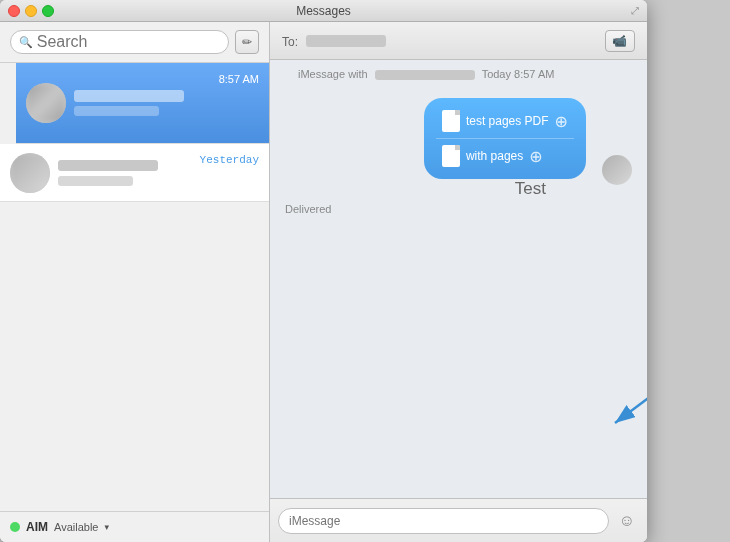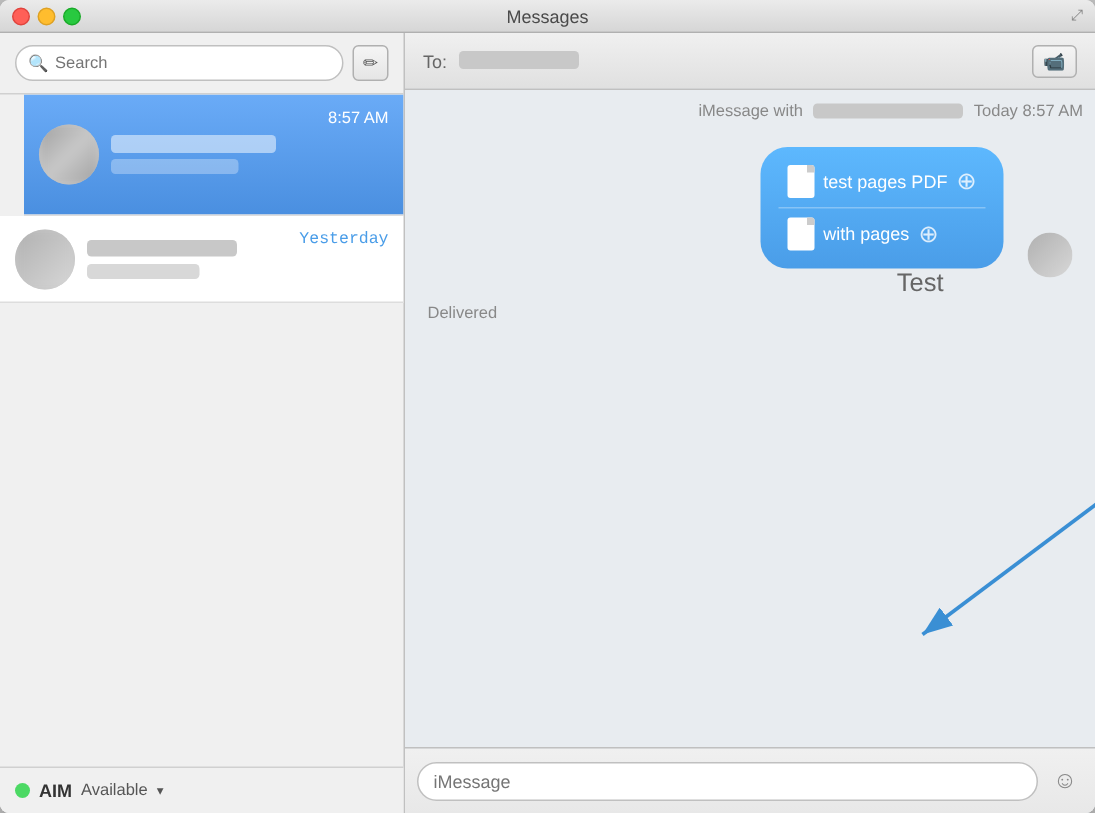--- a/index.html
+++ b/index.html
@@ -7,21 +7,21 @@
       width: 730px;
       height: 542px;
       font-family: -apple-system, 'Helvetica Neue', Arial, sans-serif;
       background: #c8c8c8;
       overflow: hidden;
       position: relative;
     }
 
     
     .window {
-      width: 730px;
+      width: 647px;
       height: 542px;
       background: #e8e8e8;
       border-radius: 6px;
       overflow: hidden;
       display: flex;
       flex-direction: column;
       box-shadow: 0 4px 20px rgba(0,0,0,0.4);
     }
 
     
@@ -100,21 +100,21 @@
       gap: 4px;
     }
     .search-icon-svg {
       color: #888;
       font-size: 11px;
     }
     .search-input-field {
       border: none;
       outline: none;
       background: transparent;
-      font-size: 11px;
+      font-size: 16px;
       color: #ec4899;
       width: 100%;
     }
 
     .compose-btn {
       width: 24px;
       height: 24px;
       border: 1px solid #b0b0b0;
       border-radius: 4px;
       background: linear-gradient(to bottom, #f5f5f5, #e5e5e5);
@@ -291,25 +291,26 @@
       border-radius: 4px;
       background: linear-gradient(to bottom, #f5f5f5, #e5e5e5);
       display: flex;
       align-items: center;
       justify-content: center;
       cursor: pointer;
     }
 
     
     .chat-info-bar {
-      text-align: right;
+      text-align: left;
       padding: 8px;
       font-size: 11px;
       color: #888;
       flex-shrink: 0;
+      margin-left: 20px;
     }
     .chat-info-blur {
       display: inline-block;
       width: 100px;
       height: 10px;
       background: #c8c8c8;
       border-radius: 3px;
       vertical-align: middle;
       margin: 0 4px;
     }

